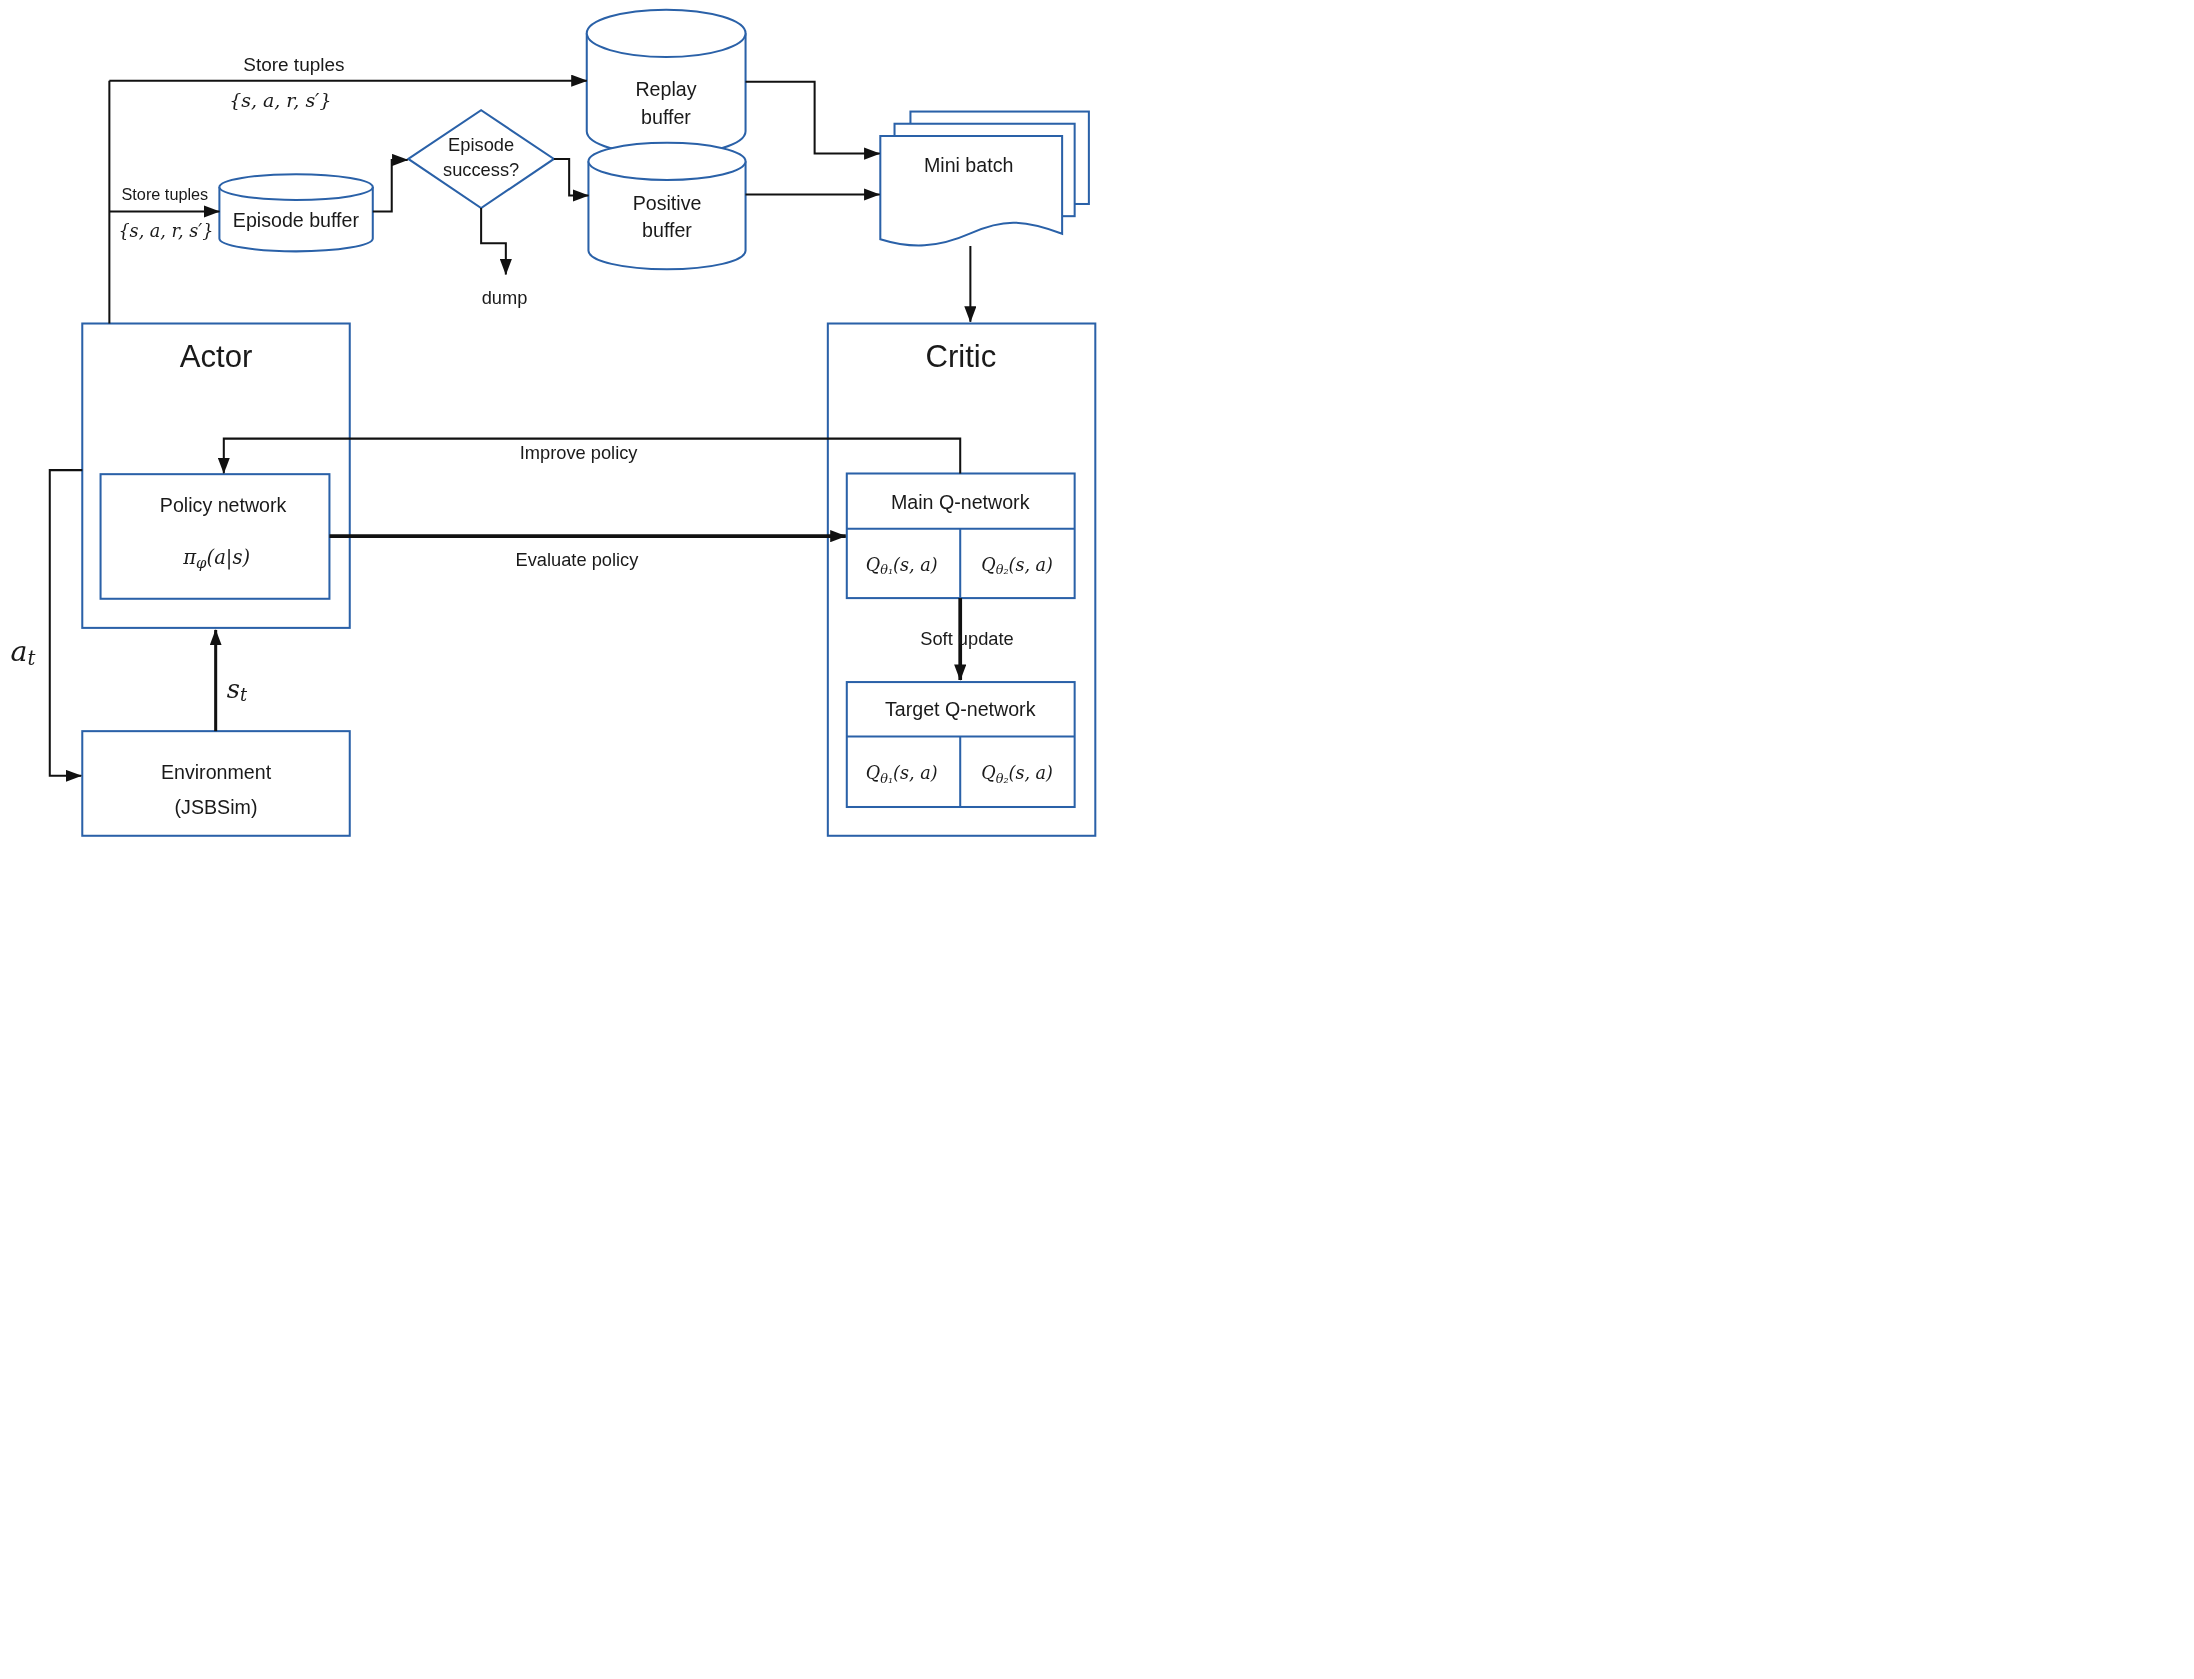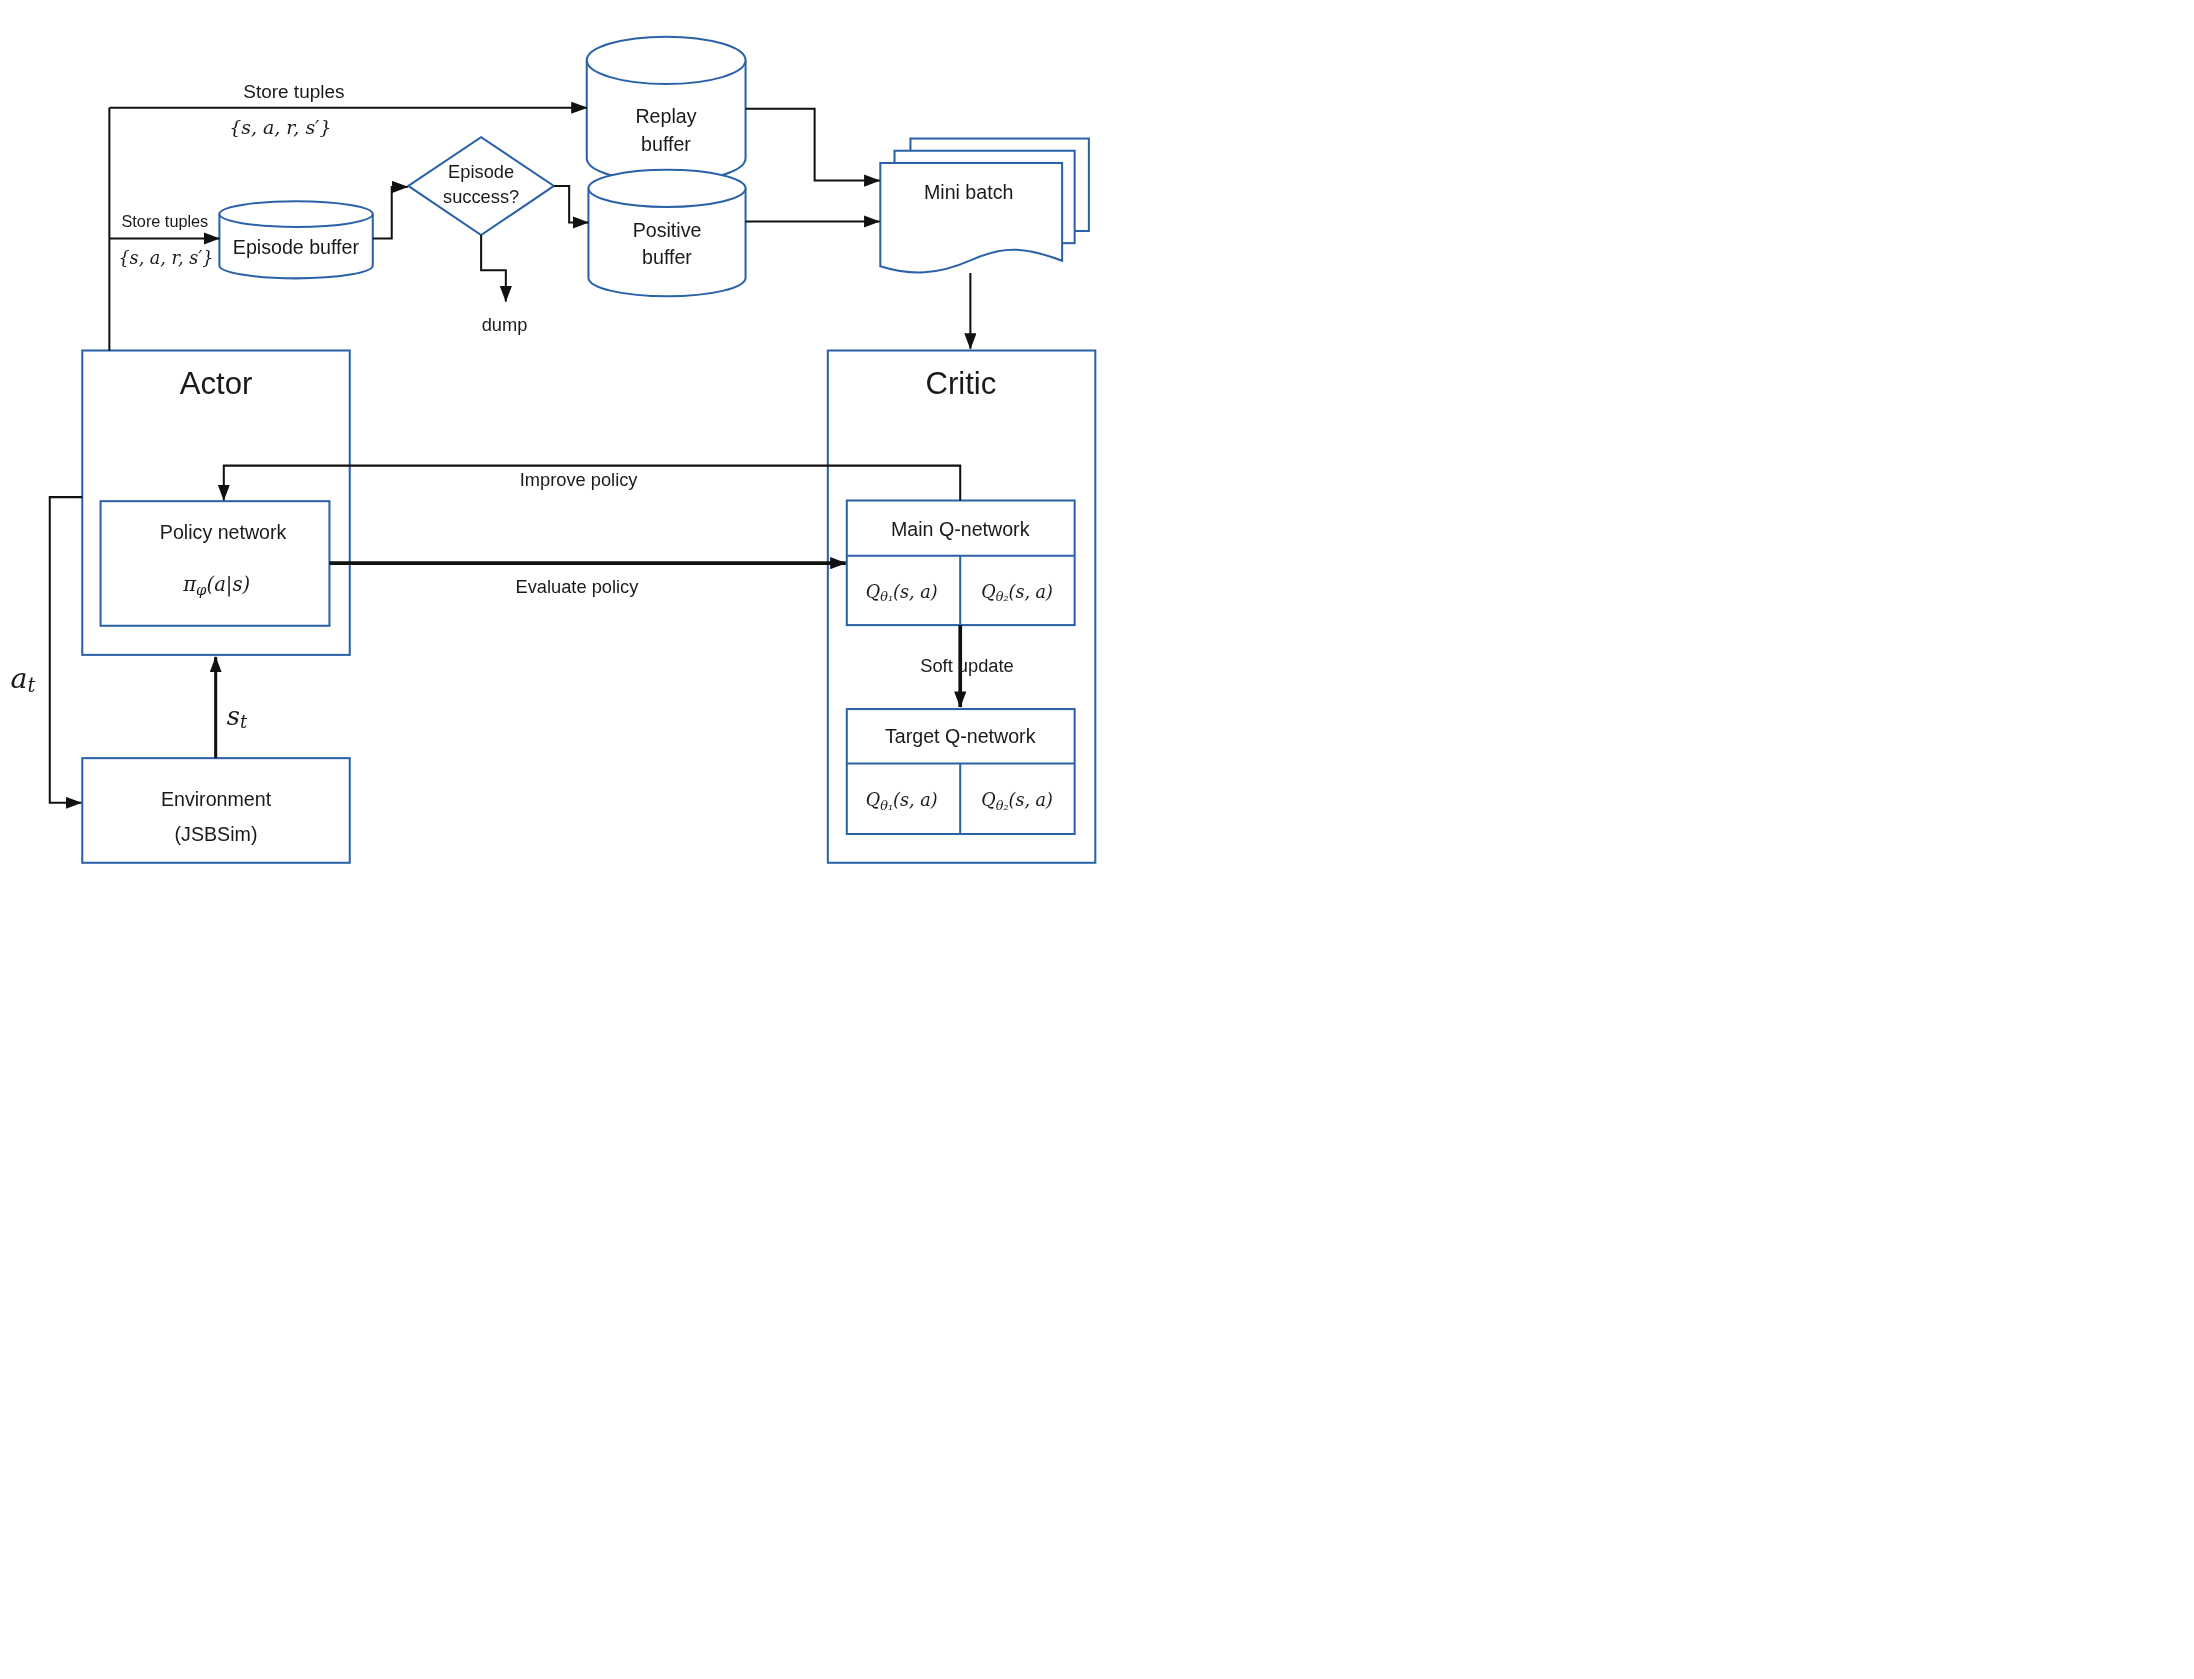--- a/index.html
+++ b/index.html
@@ -2,21 +2,21 @@
 <html style="--box-stroke: #2a61a8; --line: #111111; --text: #1a1a1a; --bg: #ffffff;font-size:10.8px"><head>
 <meta charset="utf-8">
 <style>
   :root{
     --box-stroke:#2a61a8;
     --line:#111111;
     --text:#1a1a1a;
     --bg:#ffffff;
   }
   html,body{margin:0;padding:0;background:var(--bg);}
-  .stage{width:1097px;height:840px;background:var(--bg);margin-top:27px;}
+  .stage{width:1097px;height:840px;background:var(--bg);}
   svg{display:block;}
   .shape{fill:#ffffff;stroke:var(--box-stroke);stroke-width:6;}
   .shape-thin{fill:none;stroke:var(--box-stroke);stroke-width:6;}
   .edge{fill:none;stroke:var(--line);stroke-width:6;}
   .edge-thick{fill:none;stroke:var(--line);stroke-width:11;}
   .edge-mid{fill:none;stroke:var(--line);stroke-width:9;}
   .ah{fill:var(--line);}
   text{
     font-family:"Liberation Sans", sans-serif;
     fill:var(--text);

